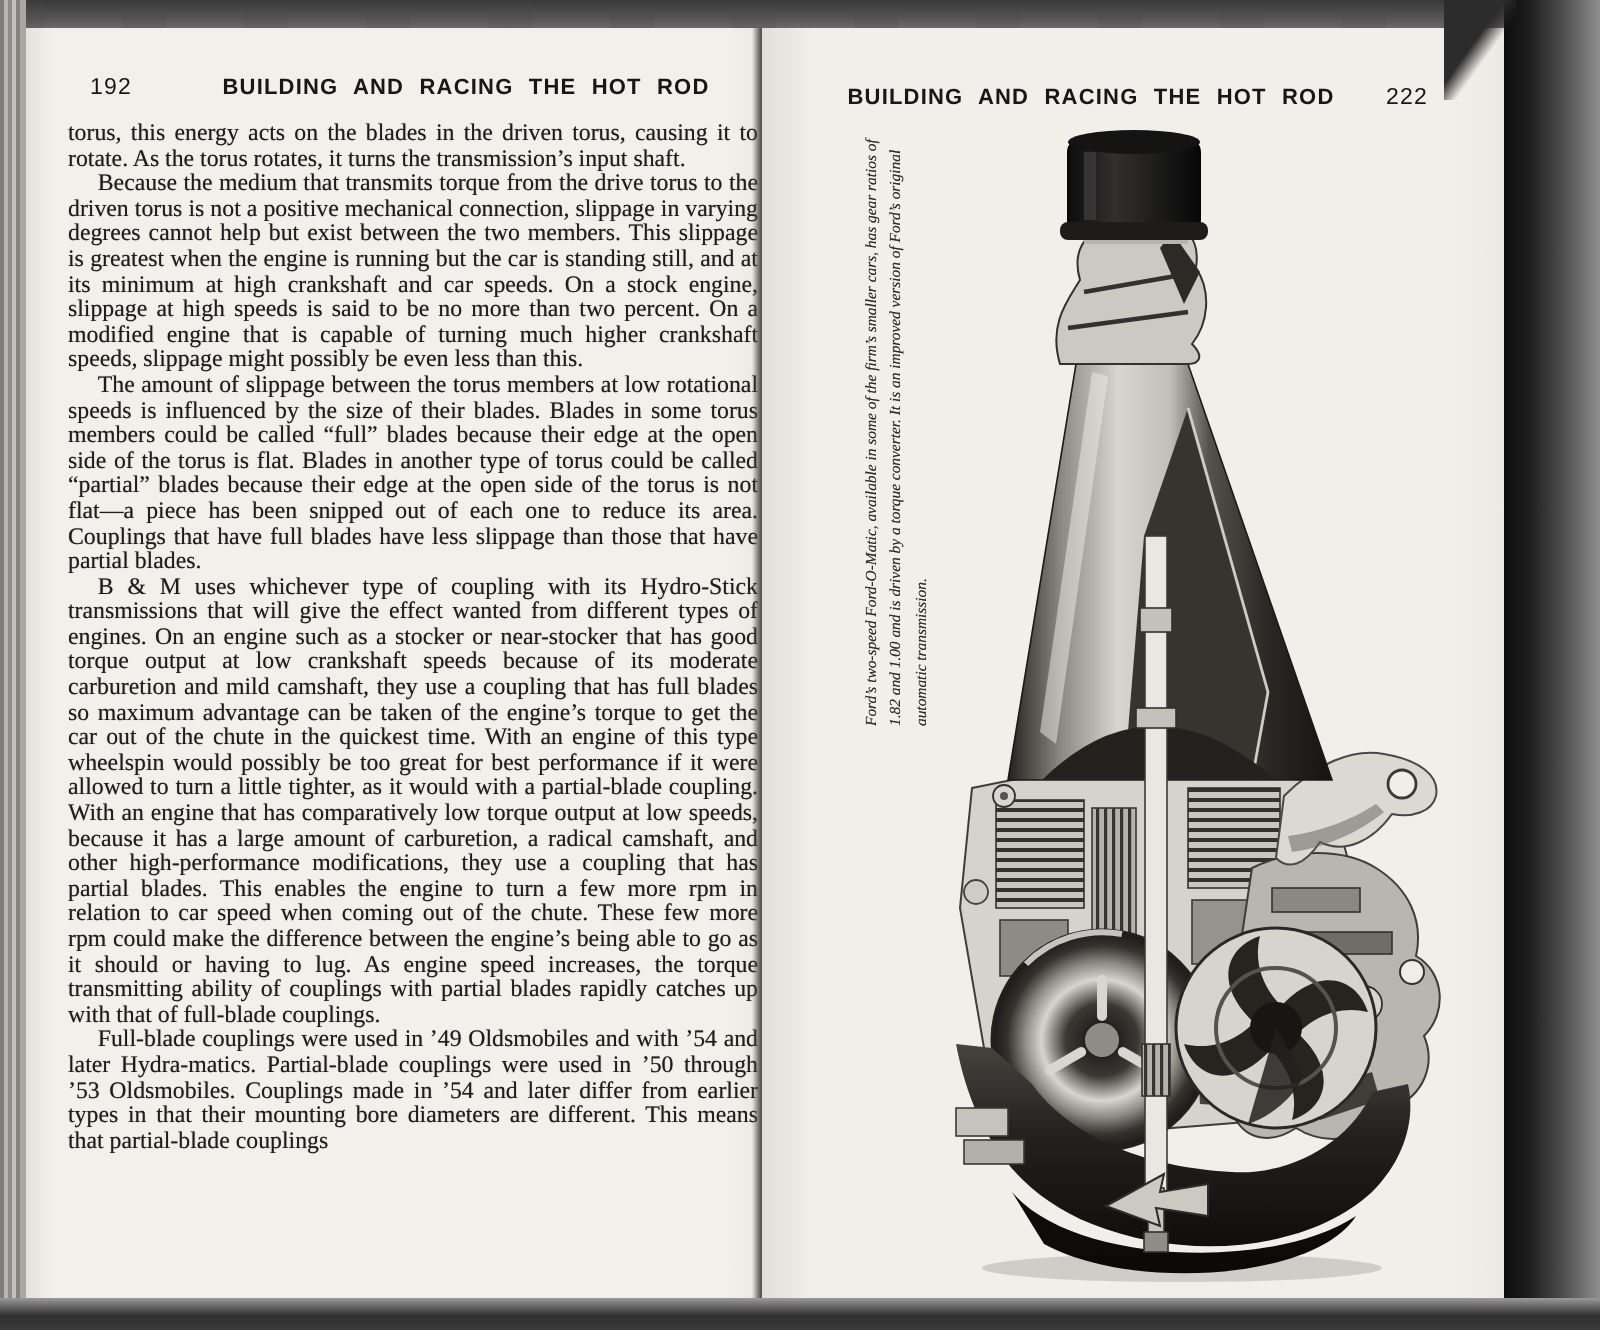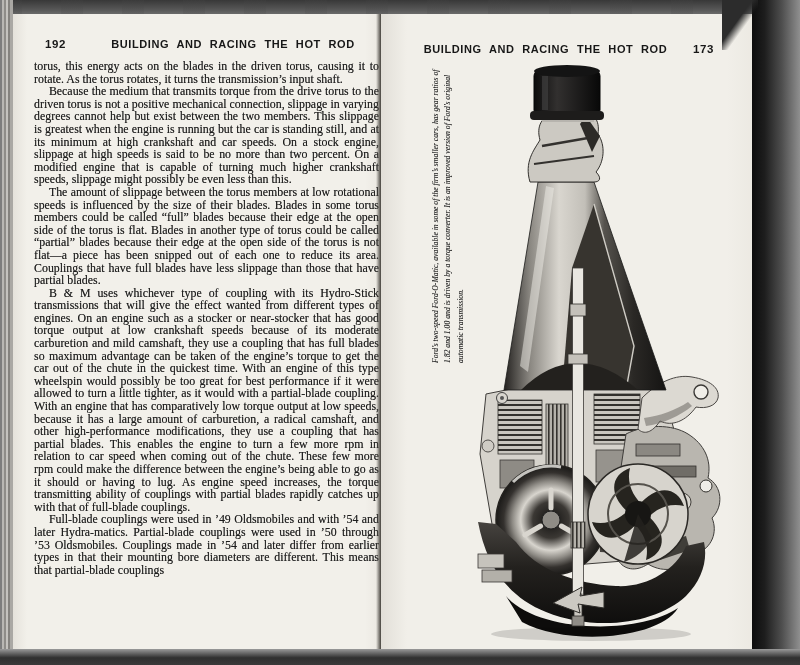--- a/index.html
+++ b/index.html
@@ -28,21 +28,21 @@
     background:linear-gradient(to right,rgba(60,58,54,0),#55524c 45%,#6d6a64 55%,rgba(90,88,84,0));}
   
   .hdr{position:absolute;top:24px;left:0;width:100%;height:16px;
     font-family:"Liberation Sans",sans-serif;font-weight:700;font-size:11px;
     letter-spacing:.6px;word-spacing:4px;color:#171717;}
   .hdr .title{position:absolute;left:16px;width:100%;text-align:center;}
   .page-left .hdr .title{transform:translateX(20px);}
   .page-right .hdr{top:29px;}
   .page-right .hdr .title{transform:translateX(-38px);}
   .pagenum{position:absolute;font-family:"Liberation Sans",sans-serif;
-    font-weight:700;font-size:11.5px;color:#171717;}
+    font-weight:400;font-size:11.5px;color:#171717;}
   .pagenum-left{left:32px;}
   .pagenum-right{right:40px;}
   
   .bodytext{position:absolute;left:21px;top:46px;width:345px;
     font-size:11.9px;line-height:12.6px;text-align:justify;color:#1d1d1d;
     text-shadow:0 0 .4px rgba(20,20,20,.55);}
   .bodytext p{margin:0;text-indent:1.25em;}
   .bodytext p.noindent{text-indent:0;}
   
   .fig-caption{position:absolute;left:49px;top:349px;width:300px;
@@ -71,21 +71,21 @@
       <p>B &amp; M uses whichever type of coupling with its Hydro-Stick transmissions that will give the effect wanted from different types of engines. On an engine such as a stocker or near-stocker that has good torque output at low crankshaft speeds because of its moderate carburetion and mild camshaft, they use a coupling that has full blades so maximum advantage can be taken of the engine’s torque to get the car out of the chute in the quickest time. With an engine of this type wheelspin would possibly be too great for best performance if it were allowed to turn a little tighter, as it would with a partial-blade coupling. With an engine that has comparatively low torque output at low speeds, because it has a large amount of carburetion, a radical camshaft, and other high-performance modifications, they use a coupling that has partial blades. This enables the engine to turn a few more rpm in relation to car speed when coming out of the chute. These few more rpm could make the difference between the engine’s being able to go as it should or having to lug. As engine speed increases, the torque transmitting ability of couplings with partial blades rapidly catches up with that of full-blade couplings.</p>
       <p>Full-blade couplings were used in ’49 Oldsmobiles and with ’54 and later Hydra-matics. Partial-blade couplings were used in ’50 through ’53 Oldsmobiles. Couplings made in ’54 and later differ from earlier types in that their mounting bore diameters are different. This means that partial-blade couplings</p>
     </div>
   </div>
 
   <div class="gutter"></div>
 
   <div class="page page-right">
     <div class="hdr">
       <span class="title">BUILDING AND RACING THE HOT ROD</span>
-      <span class="pagenum pagenum-right">173</span>
+      <span class="pagenum pagenum-right">222</span>
     </div>
 
     <div class="fig-caption">Ford’s two-speed Ford-O-Matic, available in some of the firm’s smaller cars, has gear ratios of 1.82 and 1.00 and is driven by a torque converter. It is an improved version of Ford’s original automatic transmission.</div>
 
     <svg class="figure" viewBox="0 0 285 592">
       <defs>
         <linearGradient id="coneG" x1="0" y1="0" x2="1" y2="0">
           <stop offset="0" stop-color="#23211f"></stop>
             <stop offset=".16" stop-color="#8a8781"></stop>
           <stop offset=".34" stop-color="#d9d6cf"></stop>

